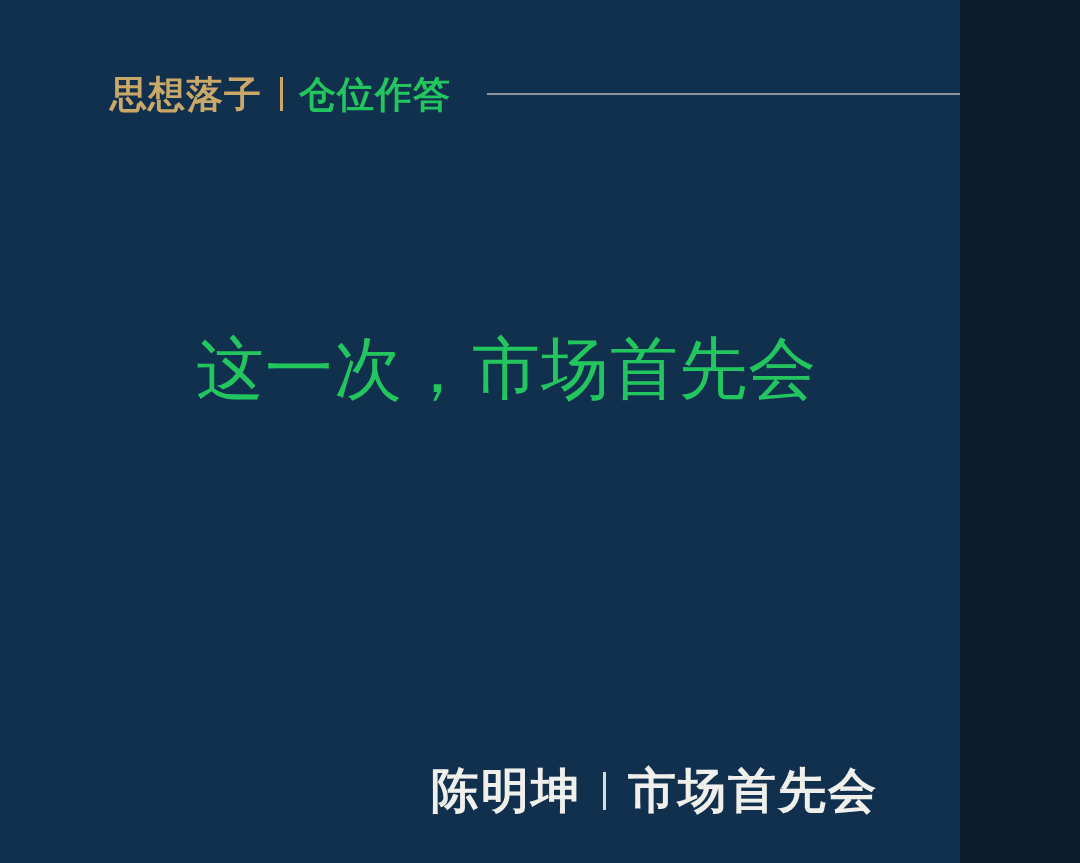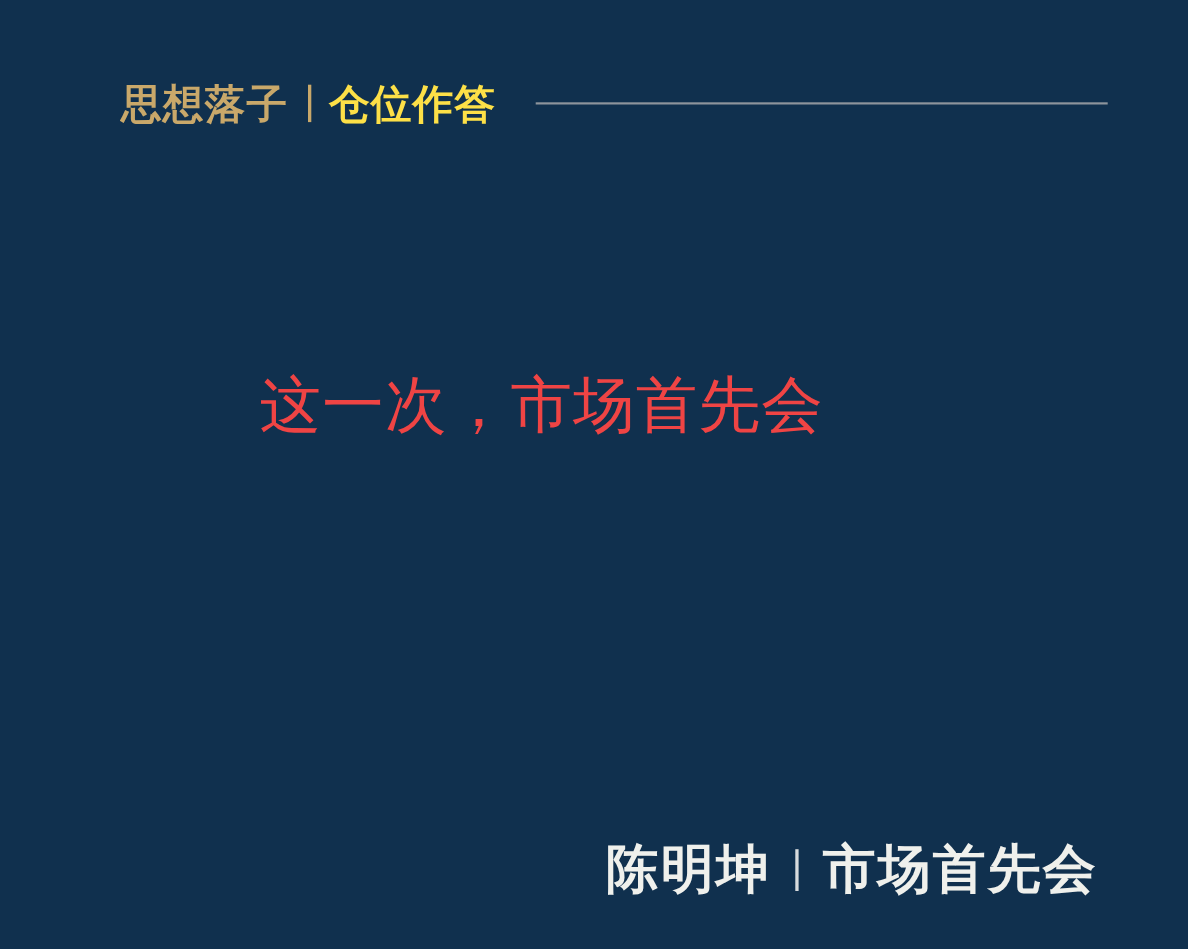--- a/index.html
+++ b/index.html
@@ -6,21 +6,21 @@
     margin: 0;
     padding: 0;
   }
   body {
     background: #0b1c2d;
     font-family: "Liberation Sans", "DejaVu Sans", sans-serif;
   }
 
   .slide {
     position: relative;
-    width: 1080px;
+    width: 960px;
     height: 863px;
     background: #10304e;
     overflow: hidden;
   }
 
   
   .header {
     position: absolute;
     left: 110px;
     top: 70px;
@@ -40,48 +40,47 @@
   .brand-divider {
     width: 3px;
     height: 34px;
     background: #c9a86a;
     margin: 0 16px 0 18px;
     flex: none;
   }
   .brand-secondary {
     font-size: 37px;
     font-weight: bold;
-    color: #fde047;
+    color: #22c55e;
     letter-spacing: 1px;
     line-height: 1;
     white-space: nowrap;
   }
   .header-rule {
     height: 2px;
     background: #8d949c;
     margin-left: 36px;
     width: 520px;
     flex: none;
   }
 
   
   .quote {
     position: absolute;
     left: 196px;
     top: 318px;
     width: 800px;
   }
   .quote-line {
-    font-size: 56px;
+    font-size: 68px;
     font-weight: normal;
-    color: #ef4444;
+    color: #22c55e;
     line-height: 100px;
     letter-spacing: 1px;
     white-space: nowrap;
-    margin-left: 40px;
   }
 
   
   .footer {
     position: absolute;
     right: 82px;
     bottom: 48px;
     display: flex;
     align-items: center;
   }

